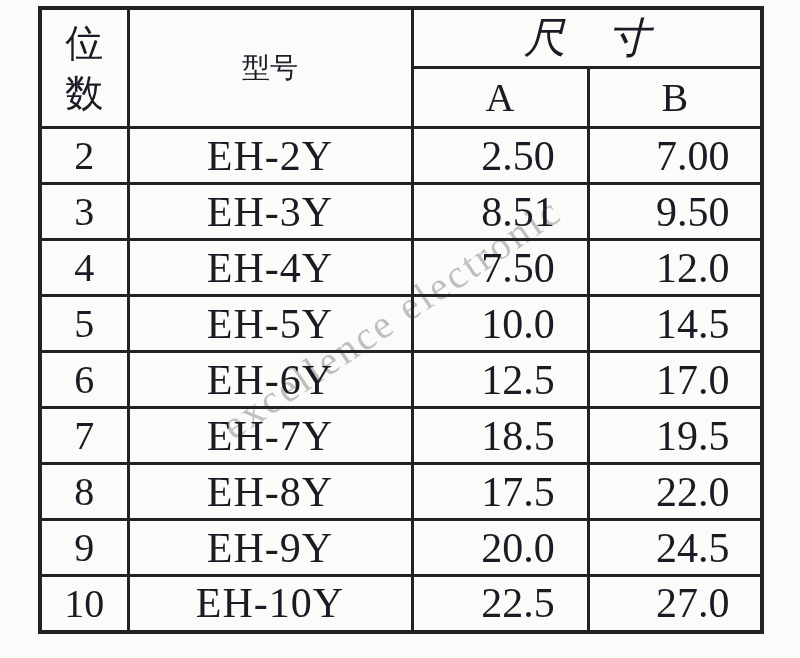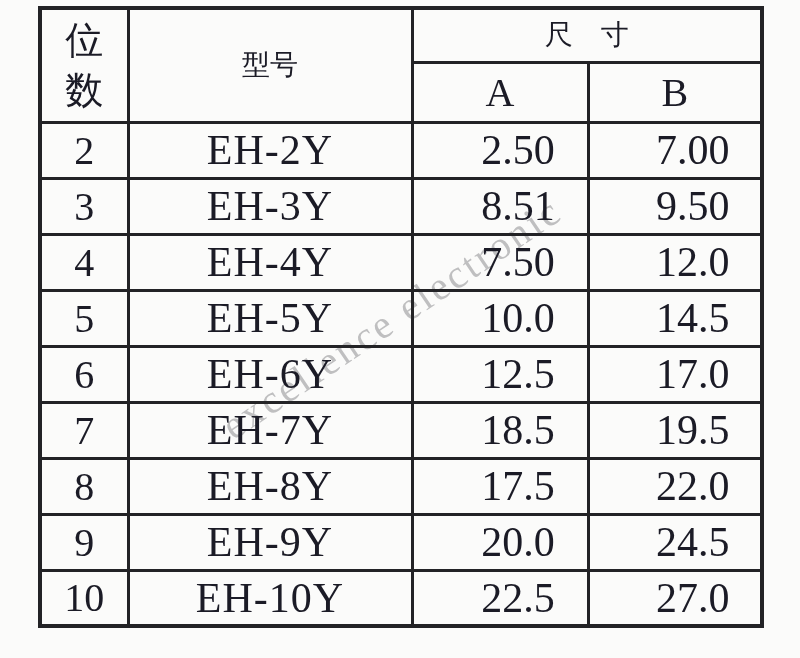--- a/index.html
+++ b/index.html
@@ -58,21 +58,21 @@
   tr.h-top  { height: 54px; }
   tr.h-sub  { height: 60px; }
   tr.data-row { height: 56px; }
 
   th.hdr-digits {
     font-size: 38px;
     line-height: 1.32;
     white-space: pre-line;
   }
   th.hdr-model { font-size: 28px; }
-  th.hdr-size  { font-size: 28px; }
+  th.hdr-size  { font-size: 42px; font-style: italic; }
   th.hdr-sub   { font-size: 40px; }
 
   td.cell-digits { font-size: 40px; }
   td.cell-model  { font-size: 42px; letter-spacing: 1px; }
   td.cell-dim    { font-size: 42px; padding-left: 36px; }
 </style>
 </head>
 <body>
 
 <div class="watermark">excellence electronic</div>

